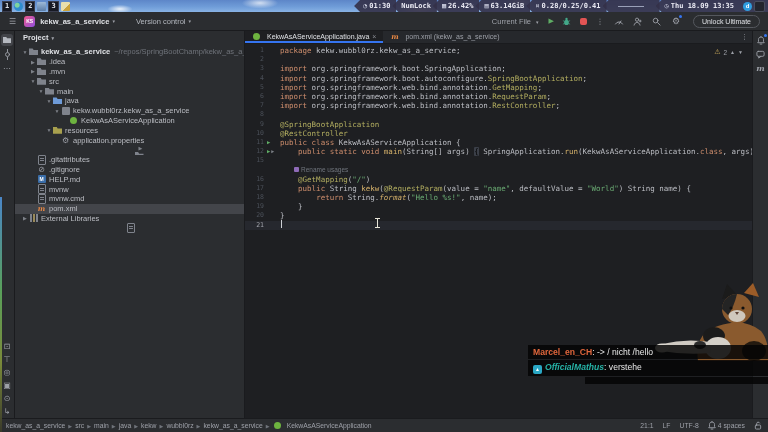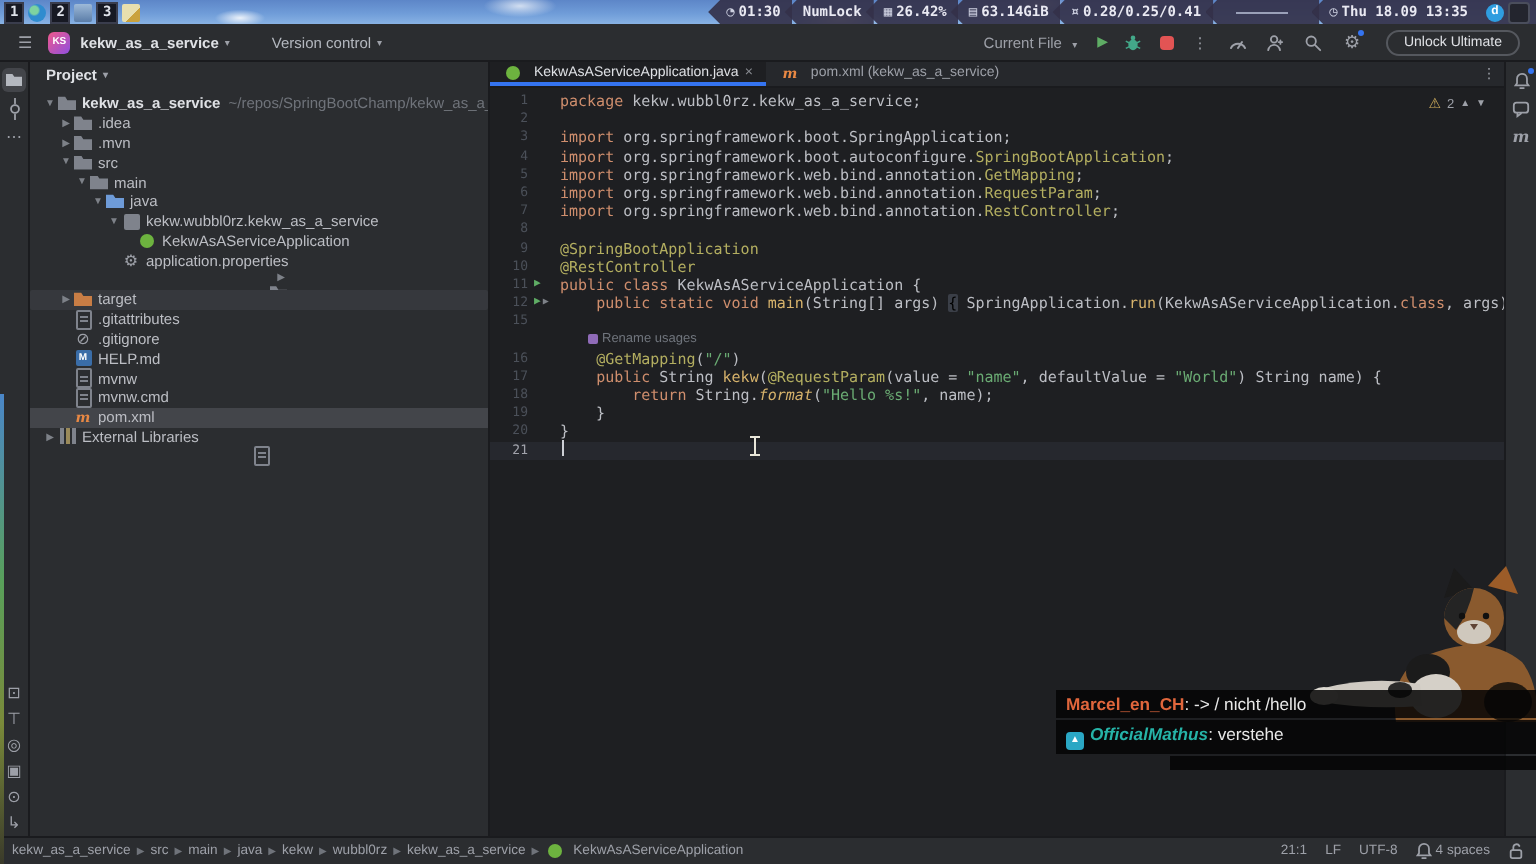--- a/index.html
+++ b/index.html
@@ -282,34 +282,34 @@
       <div class="trow" style="padding-left: 38px;">
         <span class="chev">▼</span>
         <span class="ti pkg"></span>
         <span class="tlabel">kekw.wubbl0rz.kekw_as_a_service</span>
       </div>
       <div class="trow" style="padding-left: 46px;">
         <span class="chev"></span>
         <span class="ti spring"></span>
         <span class="tlabel">KekwAsAServiceApplication</span>
       </div>
+      <div class="trow" style="padding-left: 30px;">
+        <span class="chev">▼</span>
+        <span class="ti fold" style="--c: #a8a04e;"></span>
+        <span class="tlabel">resources</span>
+      </div>
       <div class="trow" style="padding-left: 38px;">
         <span class="chev"></span>
         <span class="ti">⚙</span>
         <span class="tlabel">application.properties</span>
       </div>
       <div class="trow" style="padding-left: 22px; flex-direction: column;">
         <span class="chev">▶</span>
         <span class="ti fold"></span>
         <span class="tlabel">test</span>
-      </div>
-      <div class="trow hl" style="padding-left: 14px;">
-        <span class="chev">▶</span>
-        <span class="ti fold" style="--c: #c87d45;"></span>
-        <span class="tlabel">target</span>
       </div>
       <div class="trow" style="padding-left: 14px;">
         <span class="chev"></span>
         <span class="ti file"></span>
         <span class="tlabel">.gitattributes</span>
       </div>
       <div class="trow" style="padding-left: 14px;">
         <span class="chev"></span>
         <span class="ti">⊘</span>
         <span class="tlabel">.gitignore</span>

